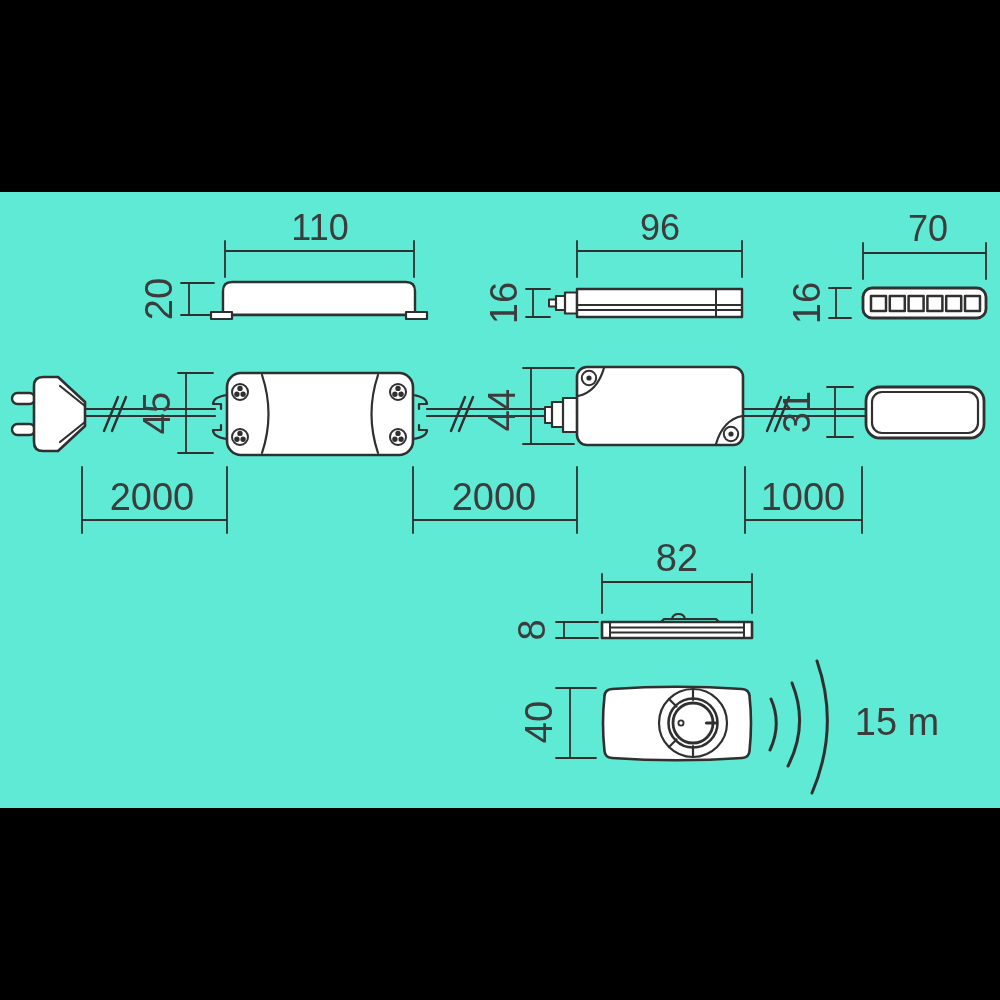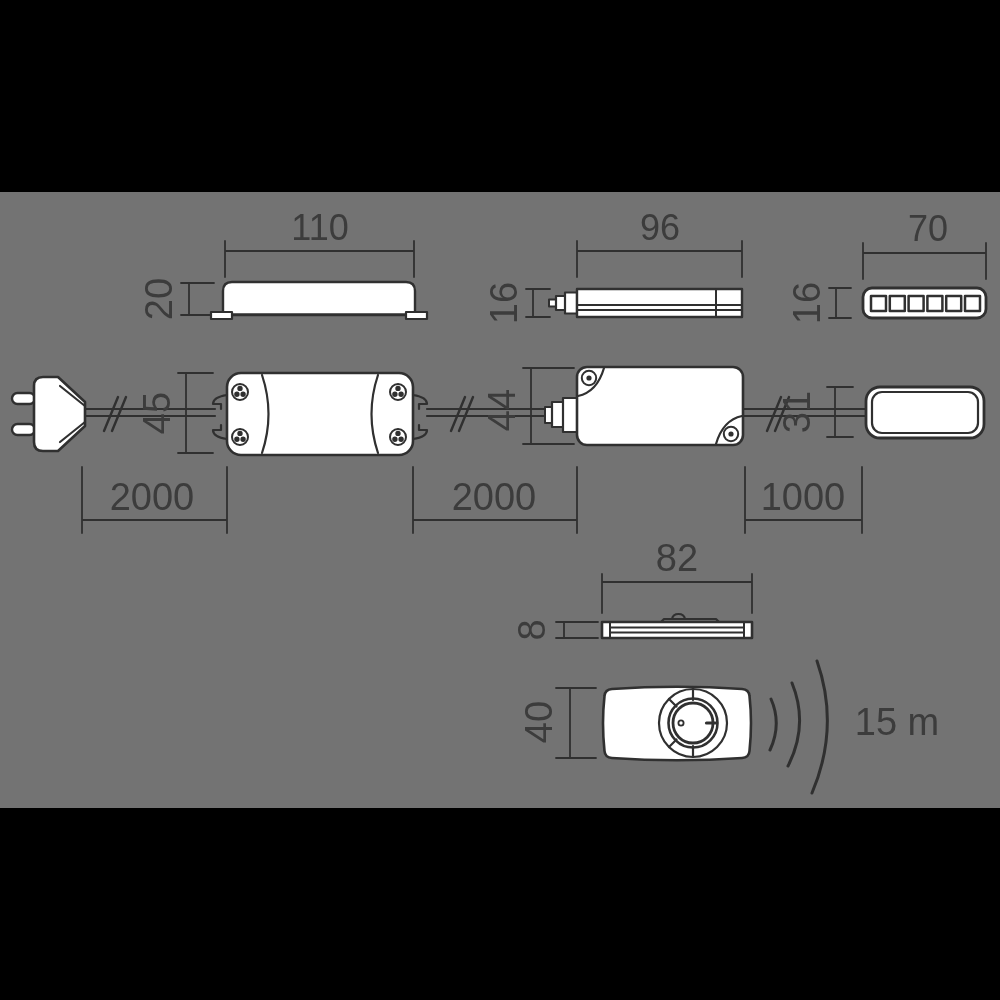--- a/index.html
+++ b/index.html
@@ -1,16 +1,16 @@
 <!DOCTYPE html>
 <html><head>
 <meta charset="utf-8">
 <style>
   html,body{margin:0;padding:0;background:#fff;}
-  #stage{position:relative;width:1000px;height:1000px;overflow:hidden;background:#737373;
+  #stage{position:relative;width:1000px;height:1000px;overflow:hidden;background:#5eead4;
          font-family:"Liberation Sans", sans-serif;}
   svg{display:block;}
   .dim-label{fill:#3c3c3c;font-family:"Liberation Sans", sans-serif;font-size:38px;
              font-weight:400;}
   .dim-label.small{font-size:36px;}
 </style>
 </head>
 <body>
 
 <div id="stage">

